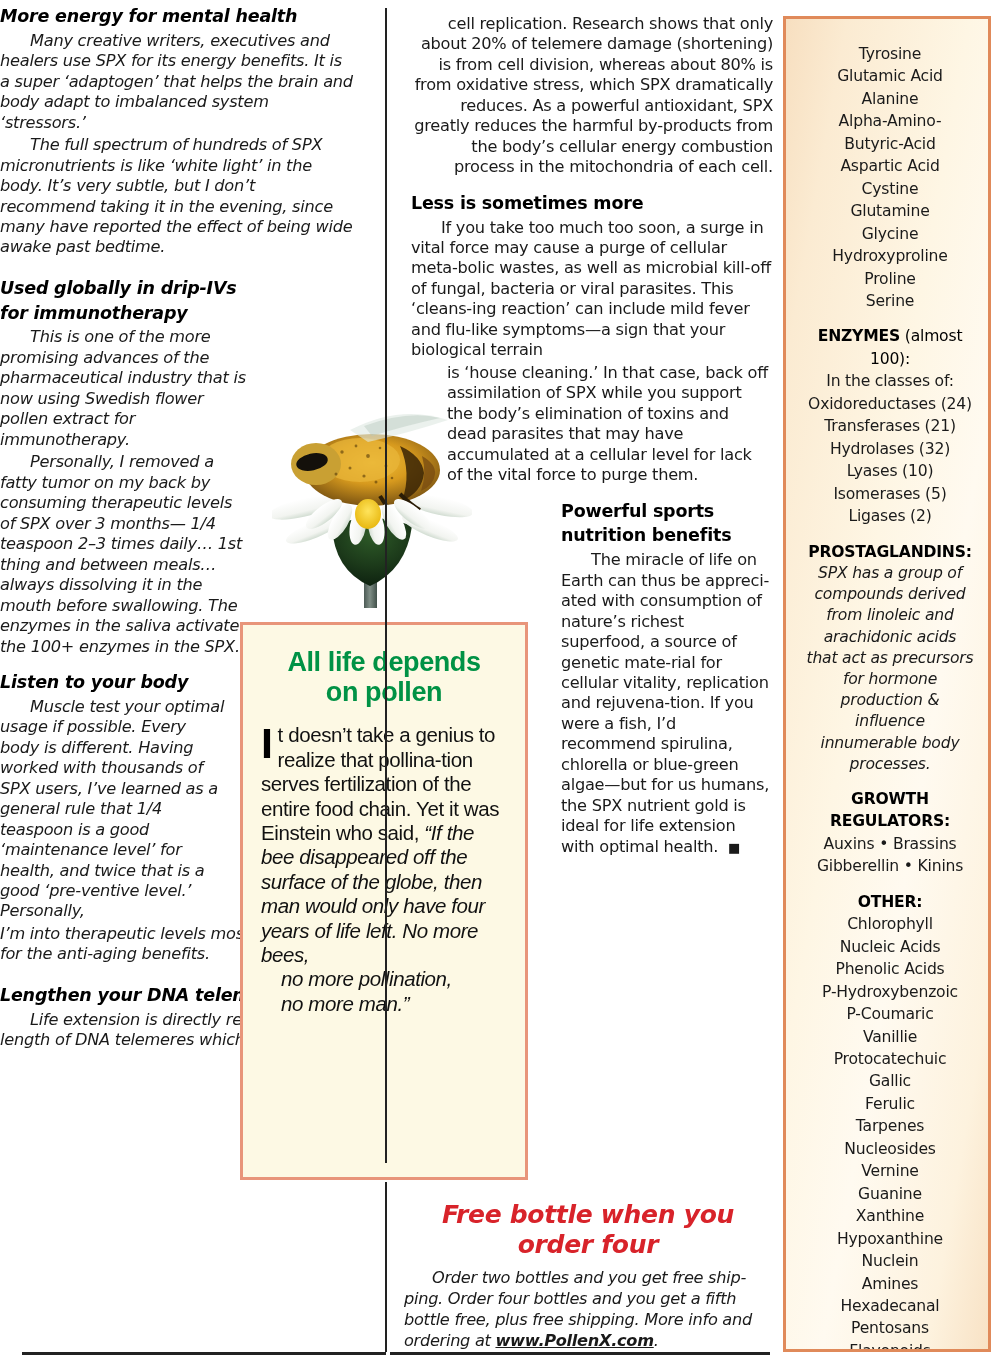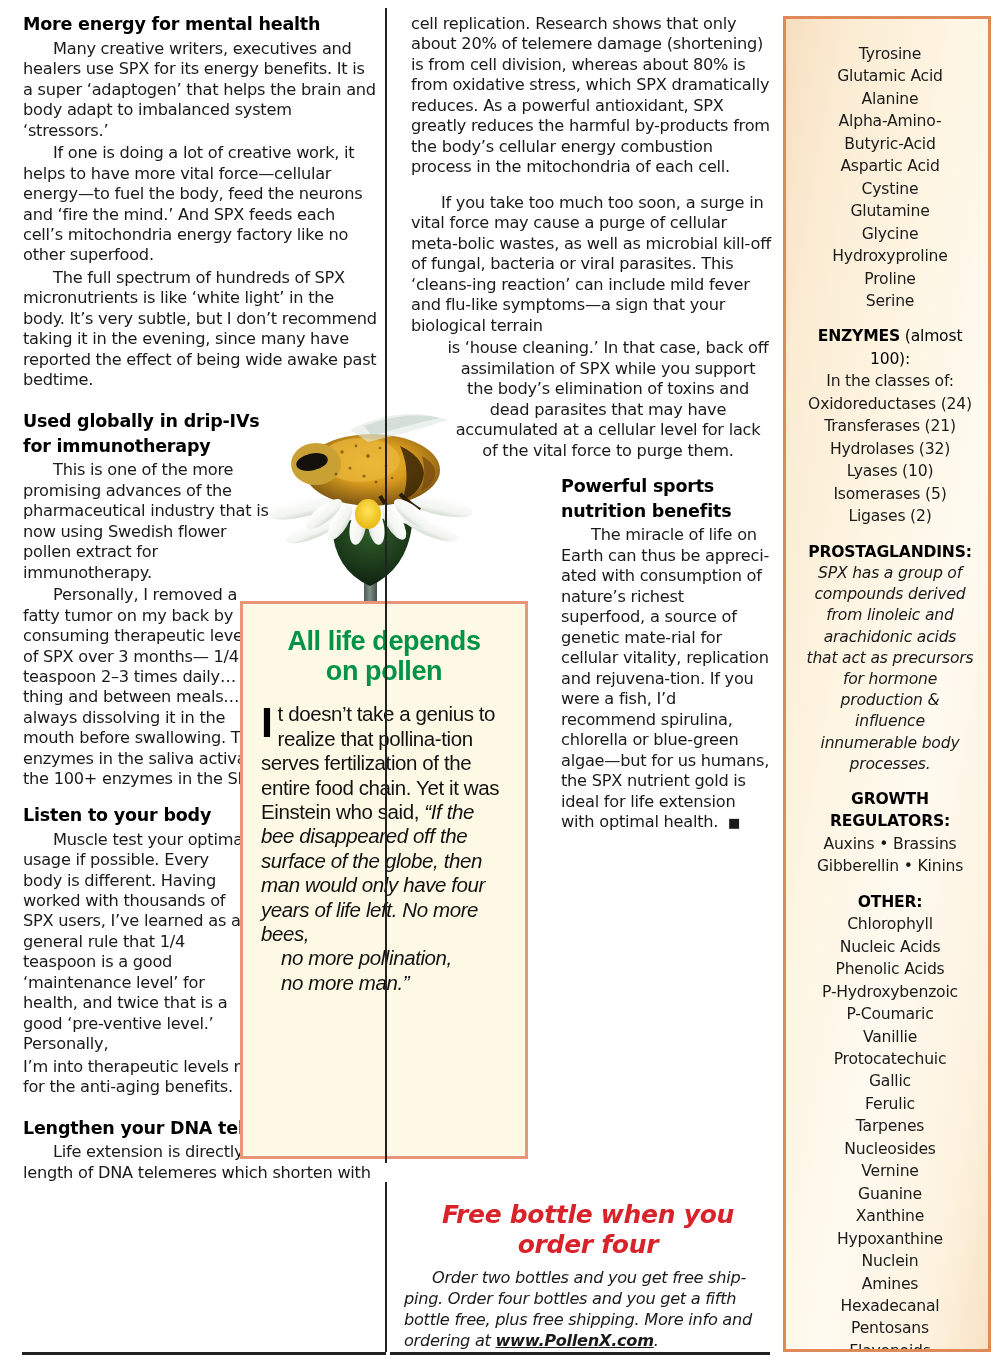--- a/index.html
+++ b/index.html
@@ -40,21 +40,21 @@
   }
   .body-p + .body-p { margin-top: 2px; }
   .gap-m { height: 15px; }
   .gap-l { height: 20px; }
 
   
   .col {
     position: absolute;
     top: 0;
   }
-  #col-left  { left: 23px;  width: 355px; padding-top: 14px; }
+  #col-left  { left: 0;  width: 355px; padding-top: 6px; font-style: italic; }
   #col-mid   { left: 411px; width: 362px; padding-top: 14px; }
 
   
   .vrule {
     position: absolute;
     width: 2px;
     background: #222222;
   }
   #vrule-1 { left: 385px; top: 8px;   height: 1155px; }
   #vrule-2 { left: 385px; top: 1182px; height: 170px; }
@@ -75,21 +75,21 @@
     top: 398px;
     width: 200px;
     height: 210px;
     pointer-events: none;
   }
 
   
   #callout {
     position: absolute;
     left: 240px;
-    top: 601px;
+    top: 622px;
     width: 288px;
     height: 558px;
     box-sizing: border-box;
     background: #FDF9E4;
     border: 3px solid #E8957A;
     padding: 22px 18px 14px 18px;
   }
   #callout-title {
     font-family: "Liberation Sans", sans-serif;
     font-weight: bold;
@@ -193,32 +193,31 @@
     margin: 0;
     text-indent: 28px;
     letter-spacing: -0.3px;
   }
   #promo-url {
     font-weight: bold;
     font-style: italic;
     text-decoration: underline;
     color: #1a1a1a;
   }
-  .center-wrap { text-align: center; text-indent: 0; }
+  .center-wrap { text-align: left; text-indent: 0; }
 </style>
 </head>
 <body>
 
 <div id="page">
 
   <div class="col" id="col-left">
 
     <h3 class="h3">More energy for mental health</h3>
     <p class="body-p">Many creative writers, executives and healers use SPX for its energy benefits. It is a super ‘adaptogen’ that helps the brain and body adapt to imbalanced system ‘stressors.’</p>
-    <p class="body-p">If one is doing a lot of creative work, it helps to have more vital force—cellular energy—to fuel the body, feed the neurons and ‘fire the mind.’ And SPX feeds each cell’s mitochondria energy factory like no other superfood.</p>
     <p class="body-p">The full spectrum of hundreds of SPX micronutrients is like ‘white light’ in the body. It’s very subtle, but I don’t recommend taking it in the evening, since many have reported the effect of being wide awake past bedtime.</p>
 
     <div class="gap-l"></div>
 
     <h3 class="h3">Used globally in drip-IVs</h3>
     <h3 class="h3">for immunotherapy</h3>
 
     <p class="body-p" style="width:252px;">This is one of the more promising advances of the pharmaceutical industry that is now using Swedish flower pollen extract for immunotherapy.</p>
     <p class="body-p" style="width:245px;">Personally, I removed a fatty tumor on my back by consuming therapeutic levels of SPX over 3 months— 1/4 teaspoon 2–3 times daily… 1st thing and between meals… always dissolving it in the mouth before swallowing. The enzymes in the saliva activate the 100+ enzymes in the SPX.</p>
 
@@ -229,24 +228,25 @@
     <p class="body-p" style="text-indent:0;">I’m into therapeutic levels most of the time for the anti-aging benefits.</p>
 
     <div class="gap-l"></div>
 
     <h3 class="h3">Lengthen your DNA telemeres</h3>
     <p class="body-p">Life extension is directly related to the length of DNA telemeres which shorten with</p>
   </div>
 
   <div class="col" id="col-mid">
 
-    <p class="body-p" style="text-indent:0;">cell replication. Research shows that only about 20% of telemere damage (shortening) is from cell division, whereas about 80% is from oxidative stress, which SPX dramatically reduces. As a powerful antioxidant, SPX greatly reduces the harmful by-products from the body’s cellular energy combustion process in the mitochondria of each cell.</p>
+    <p class="body-p" style="text-indent:0;text-align:right;">cell replication. Research shows that only about 20% of telemere damage (shortening) is from cell division, whereas about 80% is from oxidative stress, which SPX dramatically reduces. As a powerful antioxidant, SPX greatly reduces the harmful by-products from the body’s cellular energy combustion process in the mitochondria of each cell.</p>
 
     <div class="gap-m"></div>
 
+    <h3 class="h3">Less is sometimes more</h3>
     <p class="body-p">If you take too much too soon, a surge in vital force may cause a purge of cellular meta-bolic wastes, as well as microbial kill-off of fungal, bacteria or viral parasites. This ‘cleans-ing reaction’ can include mild fever and flu-like symptoms—a sign that your biological terrain</p>
     <p class="body-p center-wrap" style="width:322px;margin-left:36px;">is ‘house cleaning.’ In that case, back off assimilation of SPX while you support the body’s elimination of toxins and dead parasites that may have accumulated at a cellular level for lack of the vital force to purge them.</p>
 
     <div class="gap-m"></div>
 
     <div style="margin-left:150px;width:210px;">
       <h3 class="h3">Powerful sports</h3>
       <h3 class="h3">nutrition benefits</h3>
       <p class="body-p"><span>The miracle of life on Earth can thus be appreci-ated with consumption of nature’s richest superfood, a source of genetic mate-rial for cellular vitality, replication and rejuvena-tion. If you were a fish, I’d recommend spirulina, chlorella or blue-green algae—but for us humans, the SPX nutrient gold is ideal for life extension with optimal health.</span>&nbsp;&nbsp;<span style="font-size:13px;">■</span></p>
     </div>

